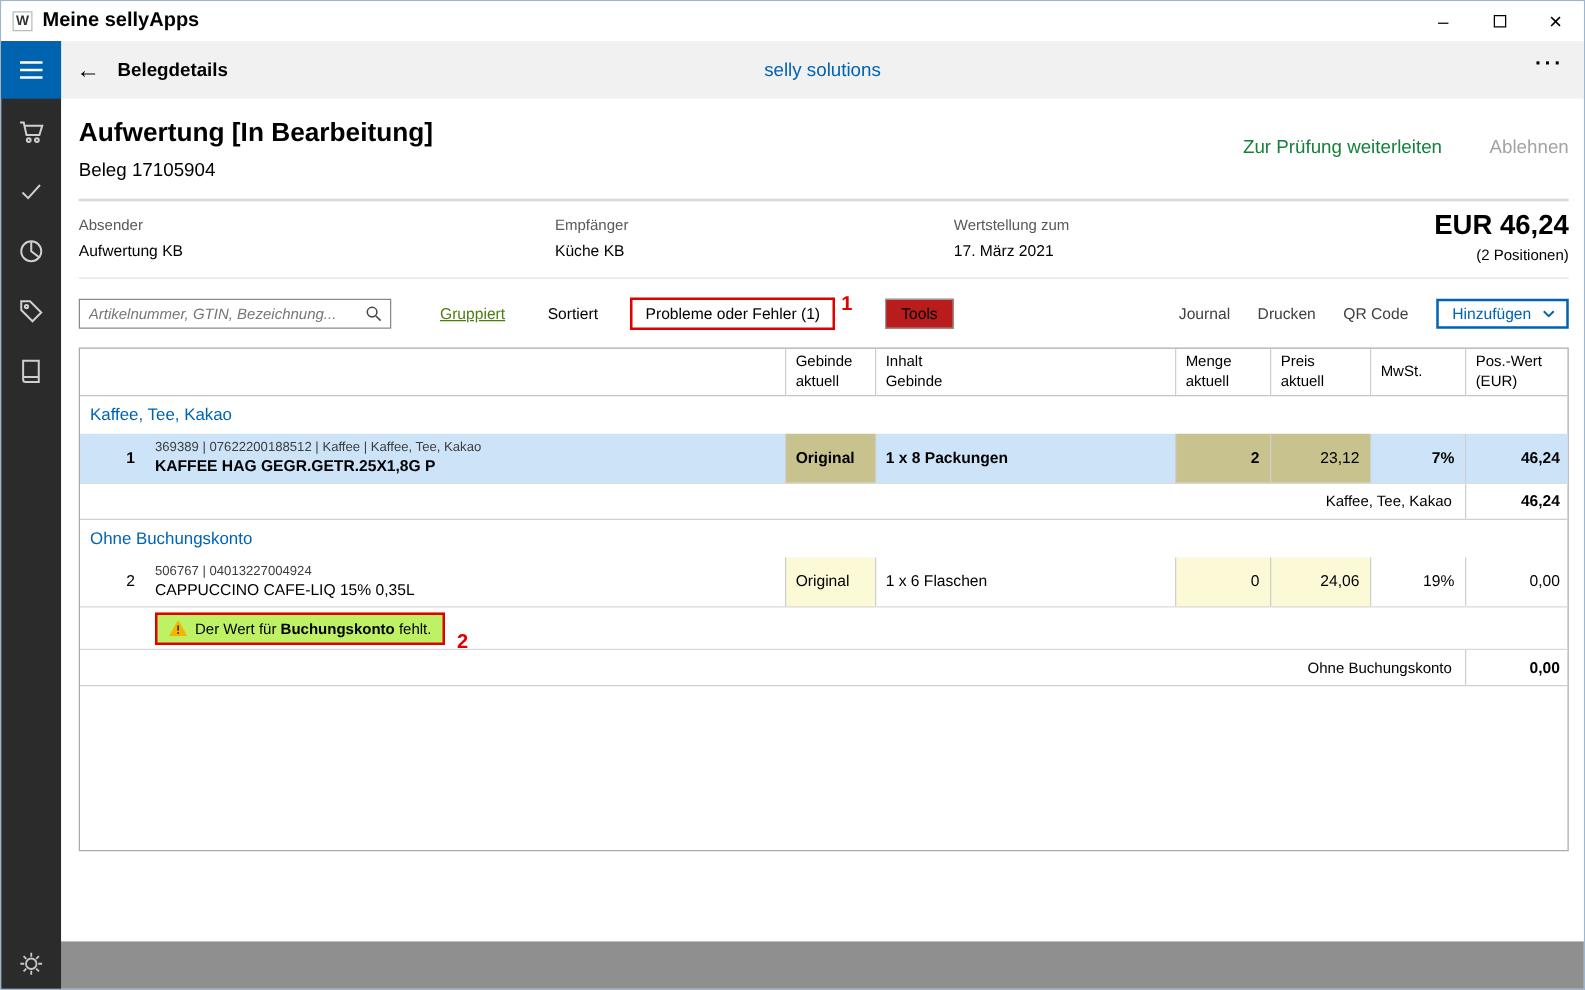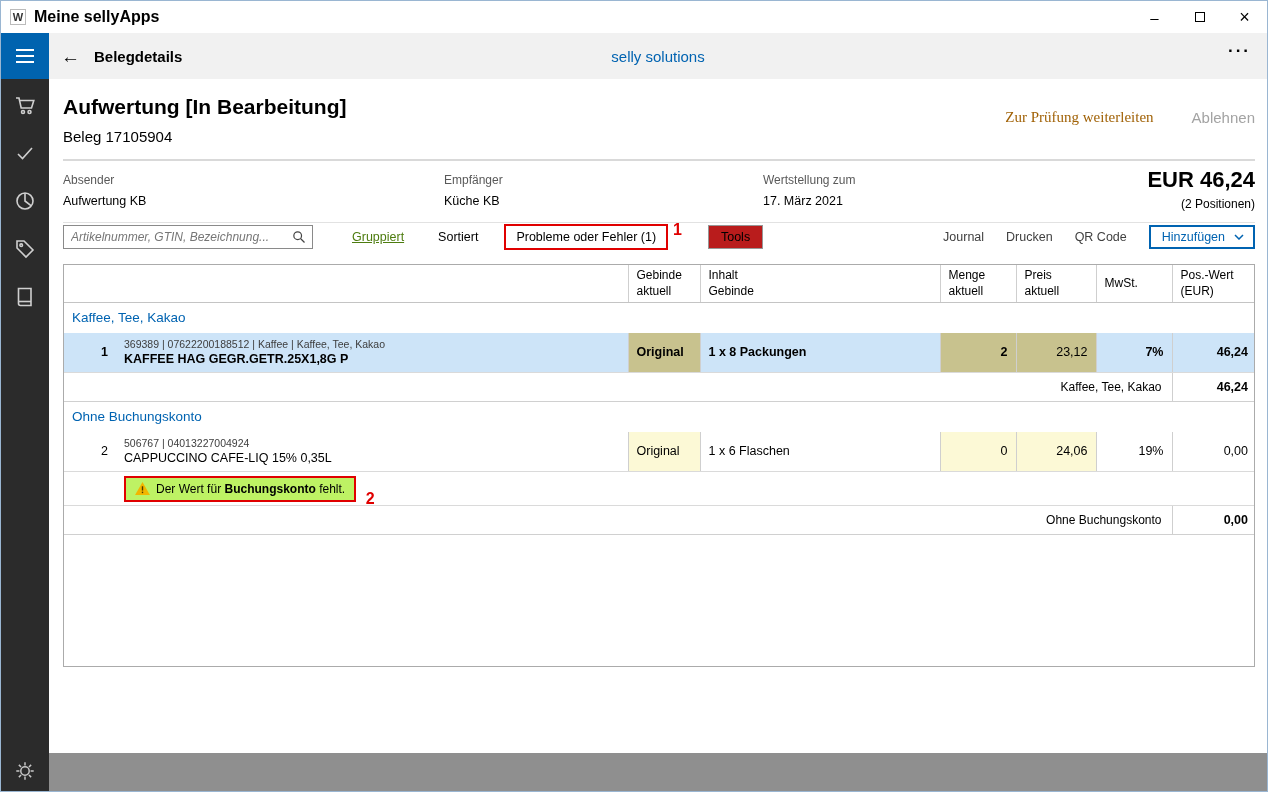--- a/index.html
+++ b/index.html
@@ -34,34 +34,34 @@
   .back-btn { font-size:19px; margin:0 14px 0 12px; line-height:1; }
   .page-title { font-size:15px; font-weight:bold; }
   .center-title { position:absolute; left:50%; transform:translateX(-50%); color:#0063b1; font-size:15px; }
   .more-btn { position:absolute; right:16px; font-size:17px; letter-spacing:2px; font-weight:bold; top:8px; }
 
   
   .main { flex:1; background:#fff; position:relative; padding:0 12px 0 14px; min-height:0; }
   .doc-title { margin-top:16px; font-size:21px; font-weight:bold; }
   .doc-sub { margin-top:9px; font-size:15px; }
   .doc-actions { position:absolute; top:30px; right:12px; display:flex; gap:38px; font-size:15px; }
-  .link-blue { color:#a16207; cursor:pointer;font-family:Liberation Serif, serif; }
+  .link-blue { color:#15803d; cursor:pointer; }
   .link-gray { color:#a3a3a3; }
   .rule { border-top:1px solid #d9d9d9; margin-top:14px; }
   .rule-light { border-top:1px solid #e2e2e2; }
 
   .fields-row { display:grid; grid-template-columns:381px 319px 1fr; padding:12px 0; position:relative; }
   .fld-label { font-size:12px; color:#595959; }
   .fld-value { font-size:12.5px; margin-top:7px; }
   .total-block { position:absolute; right:0; top:6px; text-align:right; }
   .total-amount { font-size:22px; font-weight:bold; }
   .total-positions { font-size:12px; margin-top:4px; }
 
   
-  .toolbar { display:flex; align-items:center; font-size:12.5px; height:28px; }
+  .toolbar { margin-top:14px; display:flex; align-items:center; font-size:12.5px; height:28px; }
   .searchbox { width:250px; height:24px; border:1px solid #8a8a8a; display:flex; align-items:center; padding:0 6px 0 7px; background:#fff; }
   .searchbox input { flex:1; border:none; outline:none; font-size:12px; font-family:"Liberation Sans",sans-serif; min-width:0; }
   .searchbox input::placeholder { font-style:italic; color:#767676; }
   .tb-grouped { margin-left:39px; color:#4d7c0f; text-decoration:underline; cursor:pointer; }
   .tb-sorted { margin-left:34px; cursor:pointer; }
   .ann-box { border:2px solid #e00000; }
   .problems { margin-left:26px; padding:4px 10px; cursor:pointer; background:#fff; }
   .marker { color:#e00000; font-weight:bold; font-size:16px; }
   .marker1 { position:relative; top:-7px; margin-left:5px; }
   .marker2 { position:relative; top:9px; margin-left:6px; }

